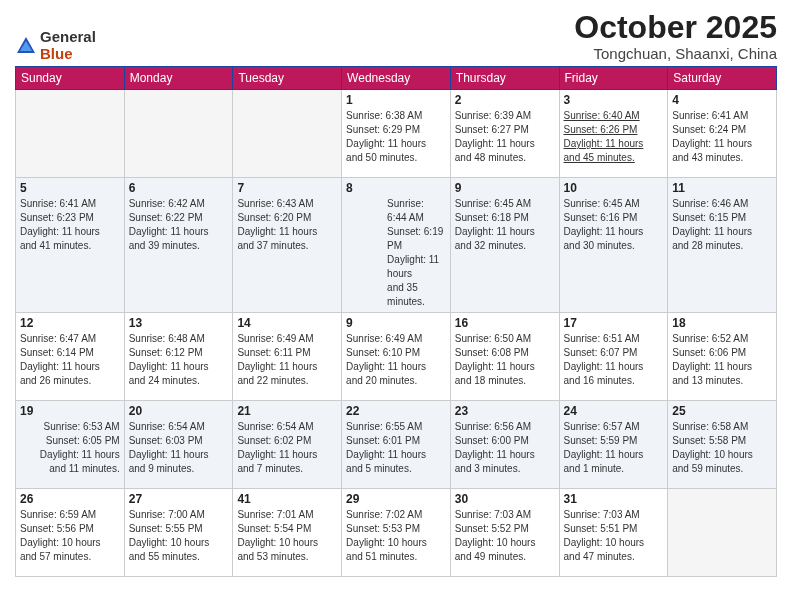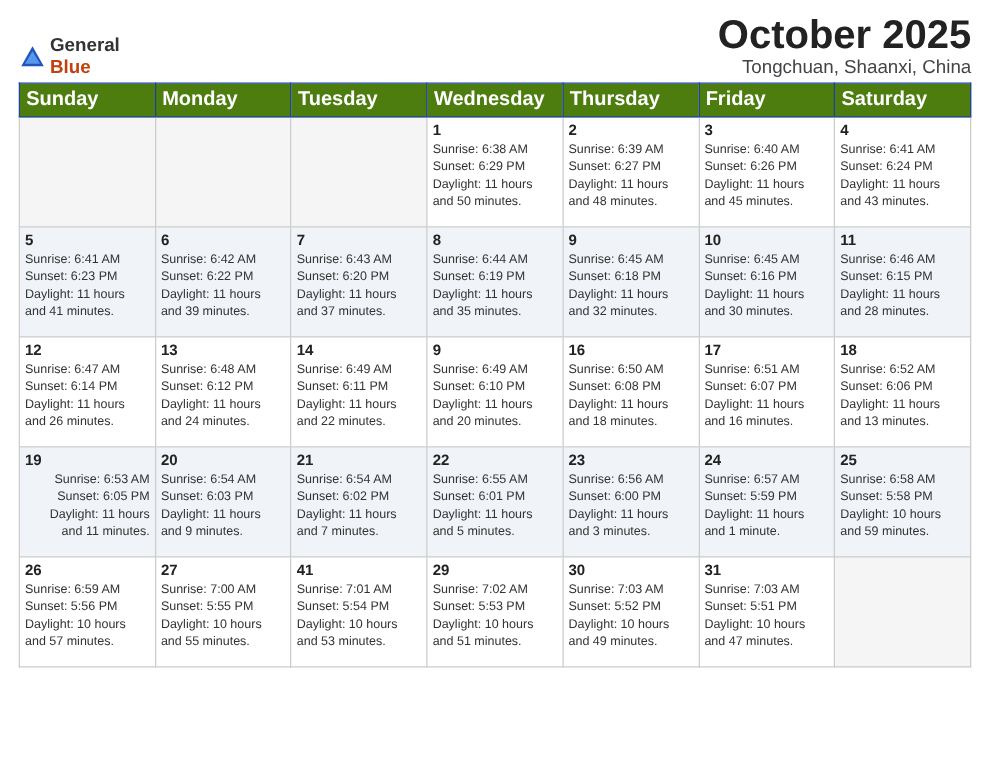--- a/index.html
+++ b/index.html
@@ -57,26 +57,26 @@
     .location-title {
       font-size: 15px;
       color: #444;
     }
     .calendar {
       width: 100%;
       border-collapse: collapse;
       table-layout: fixed;
     }
     .calendar th {
-      background: #4d7c0f;
+      background: #be185d;
       color: #fff;
       text-align: left;
       padding: 4px 5px;
-      font-size: 16px;
-      font-weight: bold;
+      font-size: 12px;
+      font-weight: normal;
       border: 1px solid #1a44a0;
     }
     .calendar td {
       vertical-align: top;
       border: 1px solid #ccc;
       padding: 3px 4px;
       height: 88px;
       background: #fff;
       font-size: 9.5px;
       color: #333;
@@ -148,21 +148,21 @@
           </td>
           <td>
             <span class="day-num">2</span>
             <div class="day-info" style="white-space: pre-line;">Sunrise: 6:39 AM
 Sunset: 6:27 PM
 Daylight: 11 hours
 and 48 minutes.</div>
           </td>
           <td>
             <span class="day-num">3</span>
-            <div class="day-info" style="white-space: pre-line;">Sunrise: 6:40 AM
+            <div class="day-info" style="white-space: pre-line; text-decoration: underline;">Sunrise: 6:40 AM
 Sunset: 6:26 PM
 Daylight: 11 hours
 and 45 minutes.</div>
           </td>
           <td>
             <span class="day-num">4</span>
             <div class="day-info" style="white-space: pre-line;">Sunrise: 6:41 AM
 Sunset: 6:24 PM
 Daylight: 11 hours
 and 43 minutes.</div>
@@ -185,21 +185,21 @@
           </td>
           <td>
             <span class="day-num">7</span>
             <div class="day-info" style="white-space: pre-line;">Sunrise: 6:43 AM
 Sunset: 6:20 PM
 Daylight: 11 hours
 and 37 minutes.</div>
           </td>
           <td>
             <span class="day-num">8</span>
-            <div class="day-info" style="white-space: pre-line;">Sunrise: 6:44 AM
+            <div class="day-info" style="white-space: pre-line; margin-left: 41px;">Sunrise: 6:44 AM
 Sunset: 6:19 PM
 Daylight: 11 hours
 and 35 minutes.</div>
           </td>
           <td>
             <span class="day-num">9</span>
             <div class="day-info" style="white-space: pre-line;">Sunrise: 6:45 AM
 Sunset: 6:18 PM
 Daylight: 11 hours
 and 32 minutes.</div>

